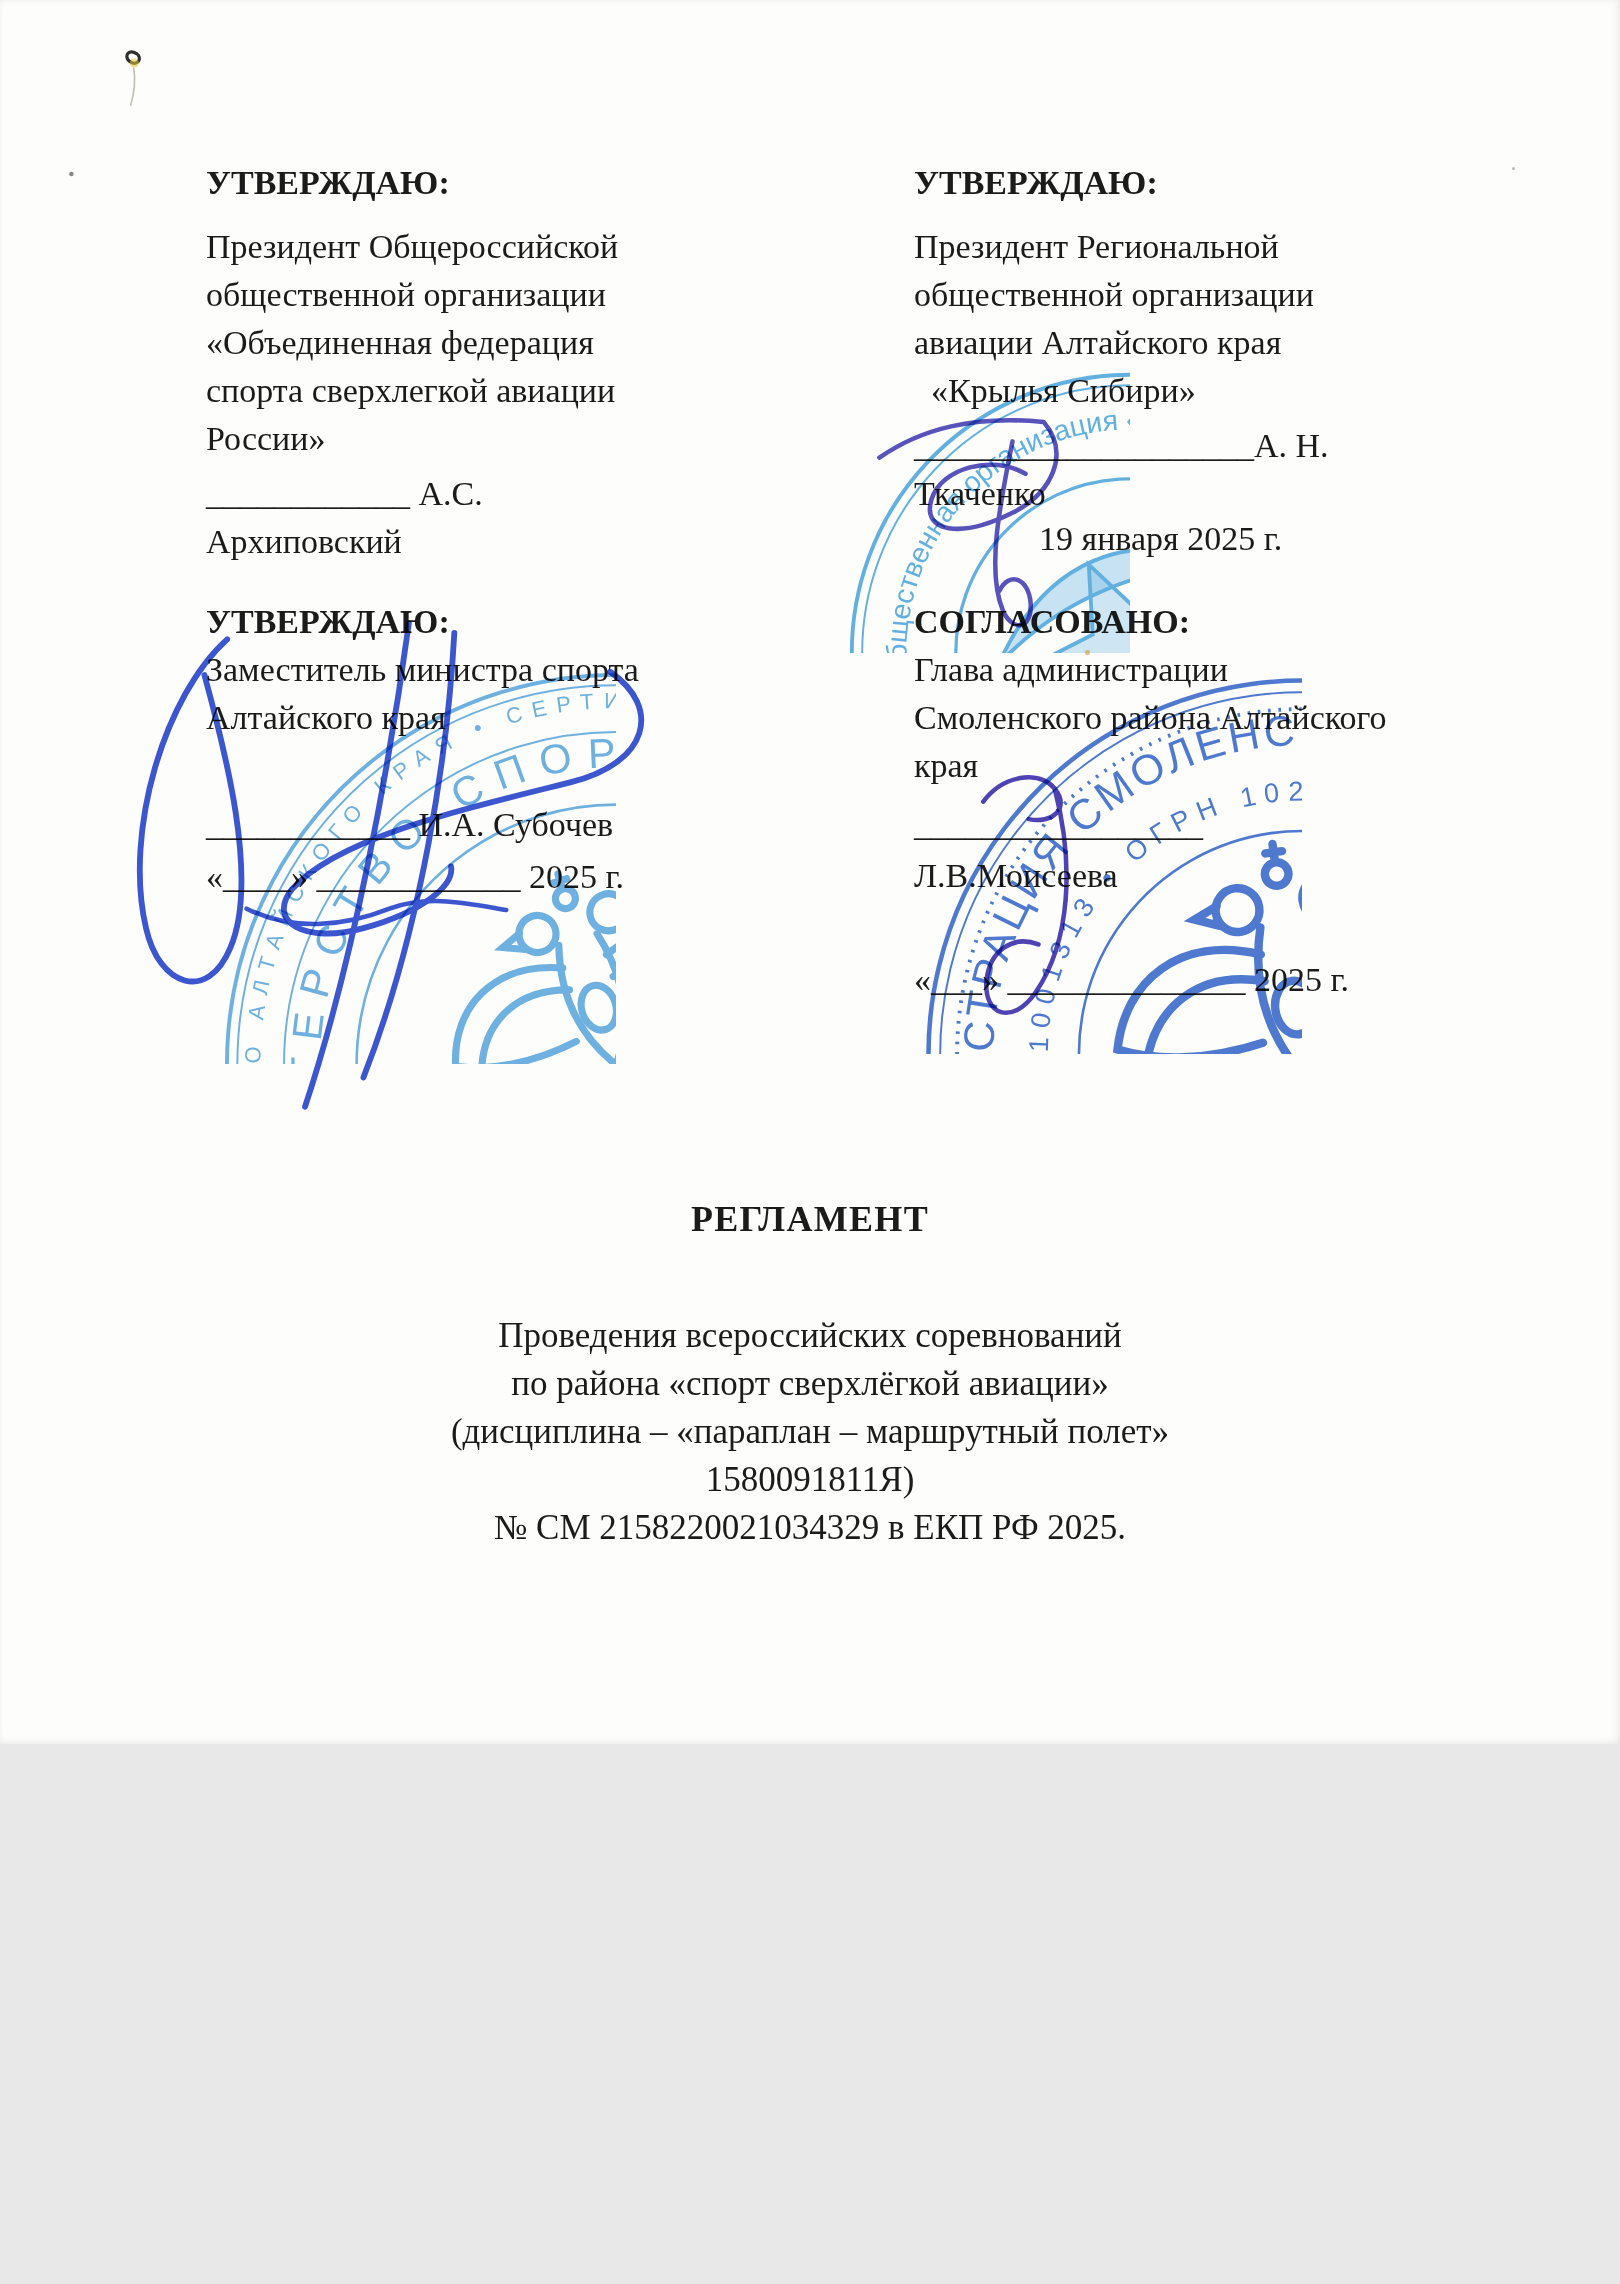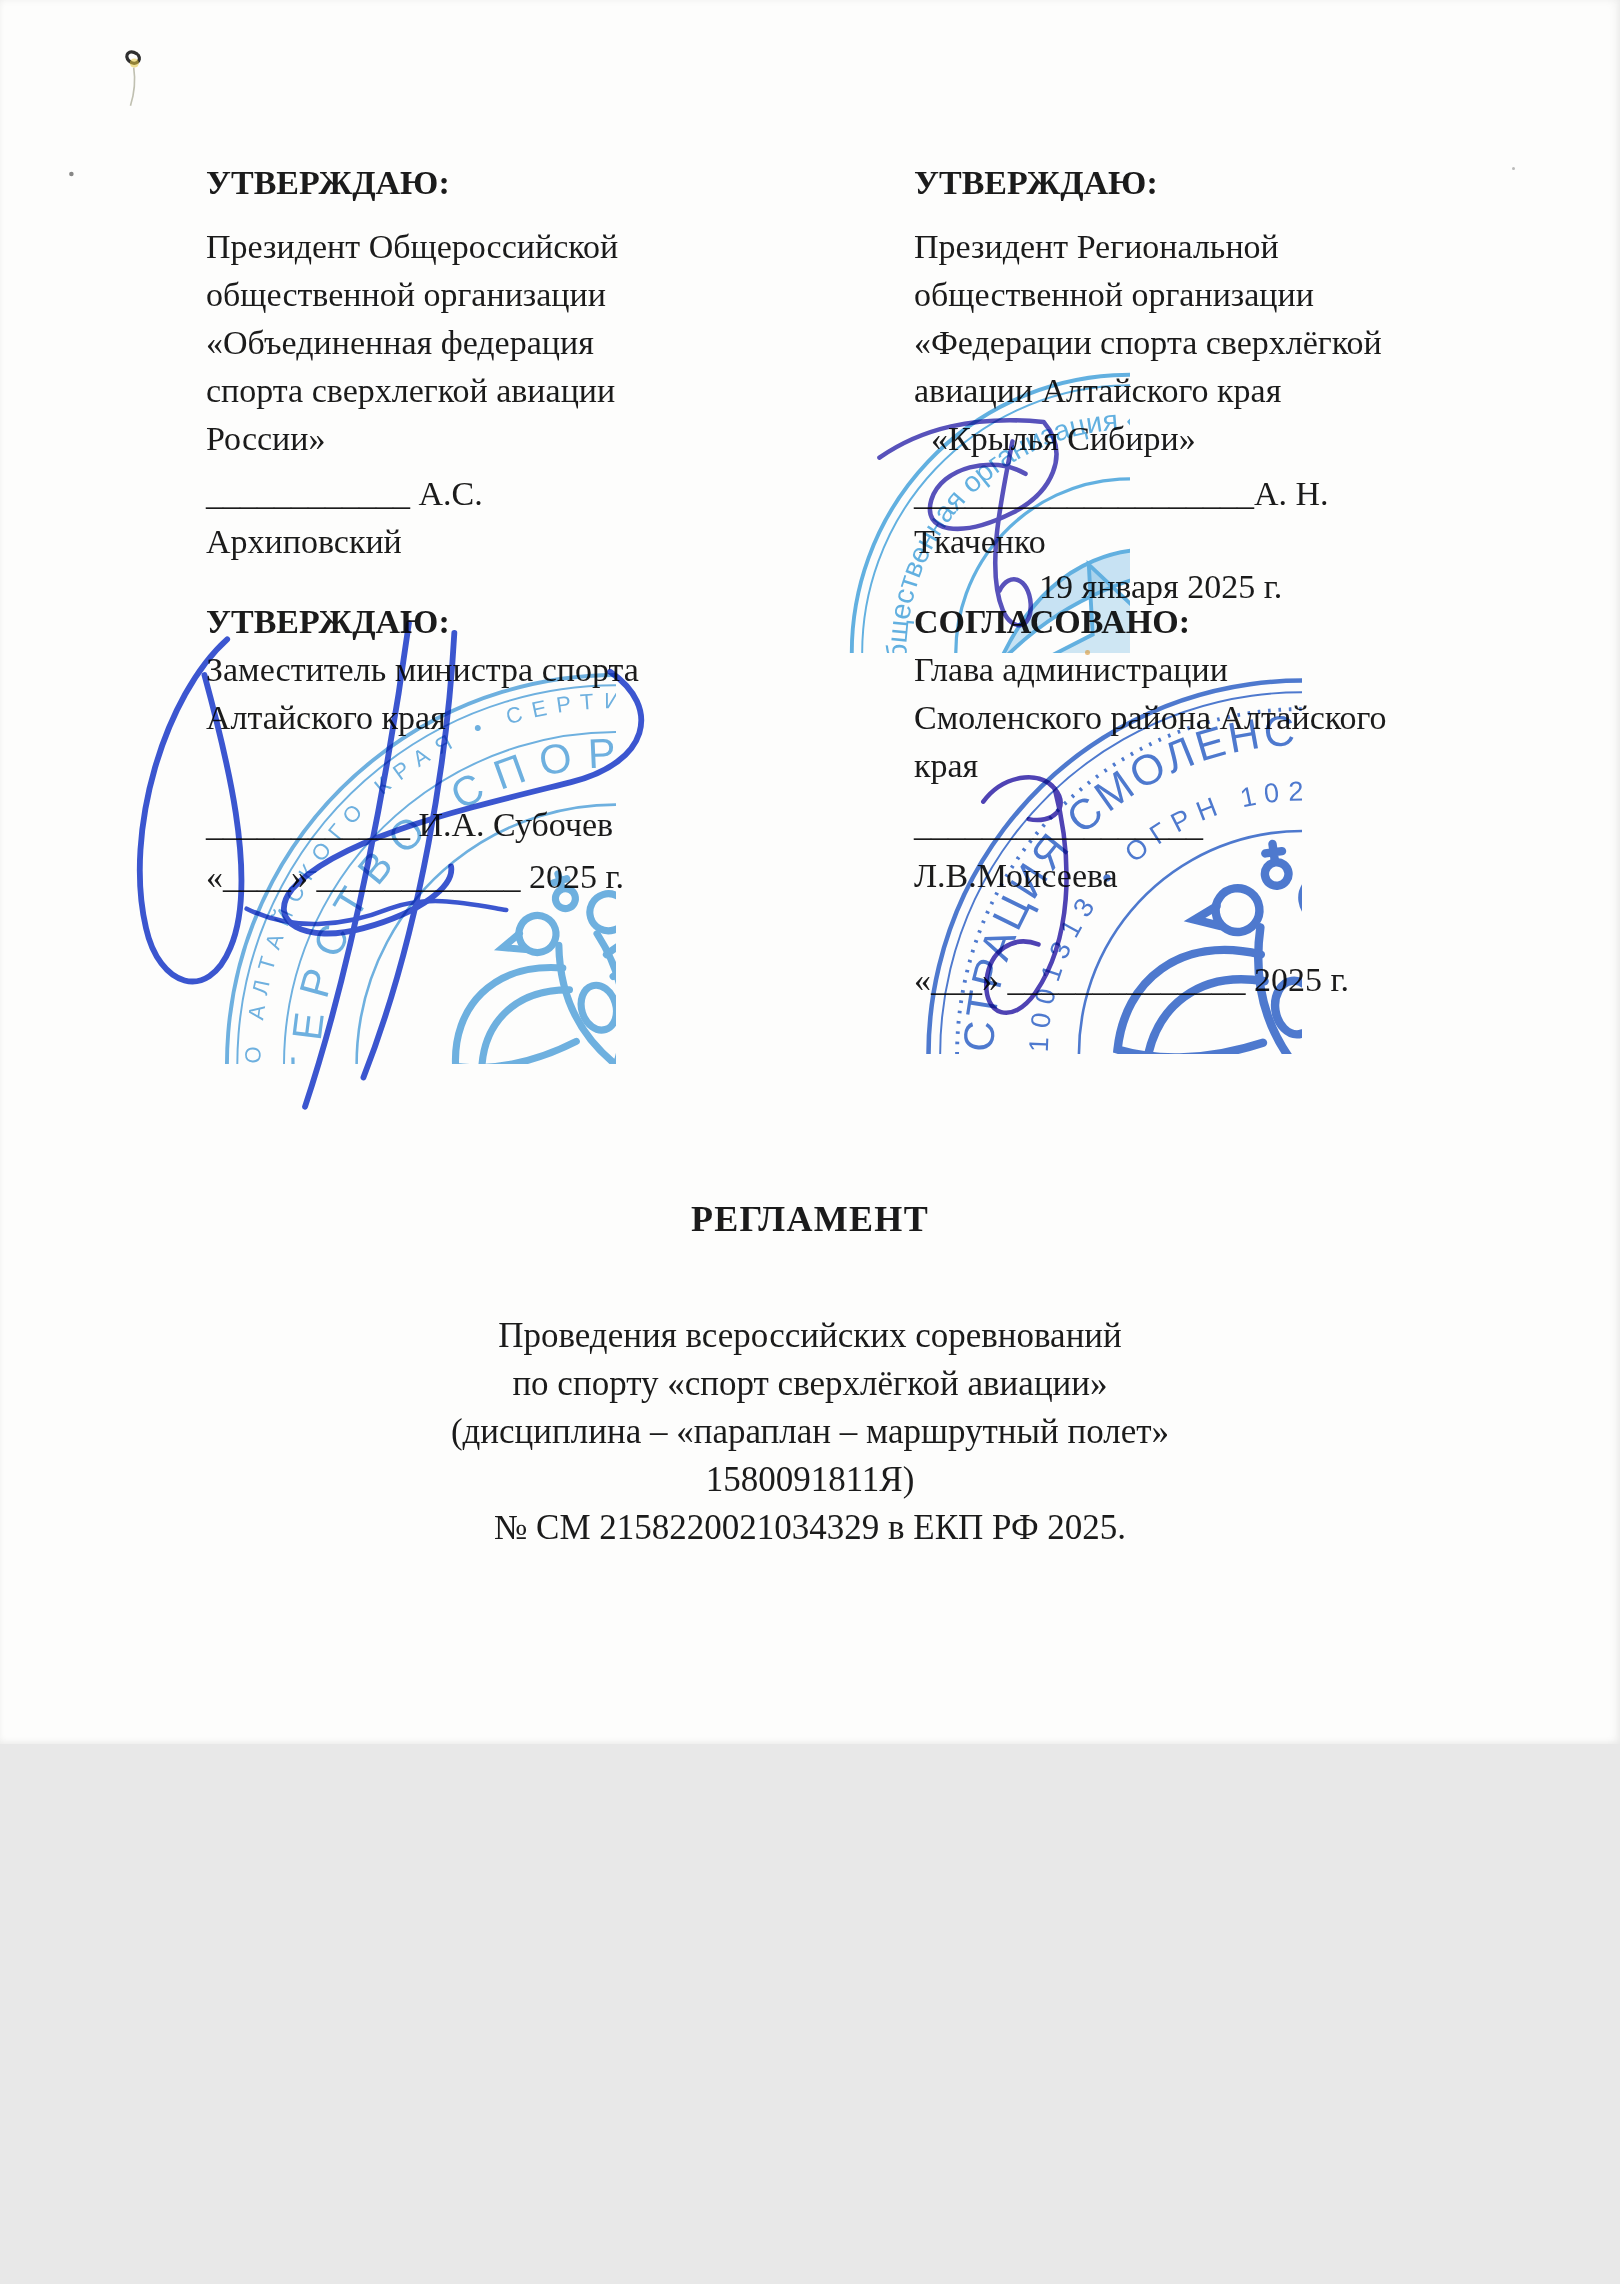--- a/index.html
+++ b/index.html
@@ -60,21 +60,20 @@
     <div class="ln">спорта сверхлегкой авиации</div>
     <div class="ln">России»</div>
     <div class="ln" style="margin-top:7.8px">____________ А.С.</div>
     <div class="ln">Архиповский</div>
   </div>
 
   <div class="blk" style="left:914px;top:159px;">
     <div class="ln b" style="margin-bottom:15.6px">УТВЕРЖДАЮ:</div>
     <div class="ln">Президент Региональной</div>
     <div class="ln">общественной организации</div>
-    <div class="ln">«Федерации спорта сверхлёгкой</div>
     <div class="ln">авиации Алтайского края</div>
     <div class="ln" style="padding-left:17px">«Крылья Сибири»</div>
     <div class="ln" style="margin-top:7.8px">____________________А. Н.</div>
     <div class="ln">Ткаченко</div>
     <div class="ln" style="margin-top:-3.2px;padding-left:125px">19 января 2025 г.</div>
   </div>
 
   <div class="blk" style="left:206px;top:598px;">
     <div class="ln b">УТВЕРЖДАЮ:</div>
     <div class="ln">Заместитель министра спорта</div>
@@ -89,21 +88,21 @@
     <div class="ln">Смоленского района Алтайского</div>
     <div class="ln">края</div>
     <div class="ln" style="margin-top:11px">_________________</div>
     <div class="ln" style="margin-top:2.6px">Л.В.Моисеева</div>
     <div class="ln" style="margin-top:56px">«___» ______________ 2025 г.</div>
   </div>
 
   <div class="cn title" style="top:1198px">РЕГЛАМЕНТ</div>
   <div class="cn sub" style="top:1312px">
     <div class="ln">Проведения всероссийских соревнований</div>
-    <div class="ln">по спорту «спорт сверхлёгкой авиации»</div>
+    <div class="ln">по района «спорт сверхлёгкой авиации»</div>
     <div class="ln">(дисциплина – «параплан – маршрутный полет»</div>
     <div class="ln">1580091811Я)</div>
     <div class="ln">№ СМ 2158220021034329 в ЕКП РФ 2025.</div>
   </div>
 
   <div class="cn city" style="top:2082px">г. Москва</div>
 
   <svg class="stamp" style="left:792px;top:315px;opacity:.8" width="338" height="338" viewBox="-260 -260 260 260">
     <g transform="translate(-260,-260)"></g>
     <g transform="rotate(-25)" color="#3c9fdc" style="color:#3c9fdc">

